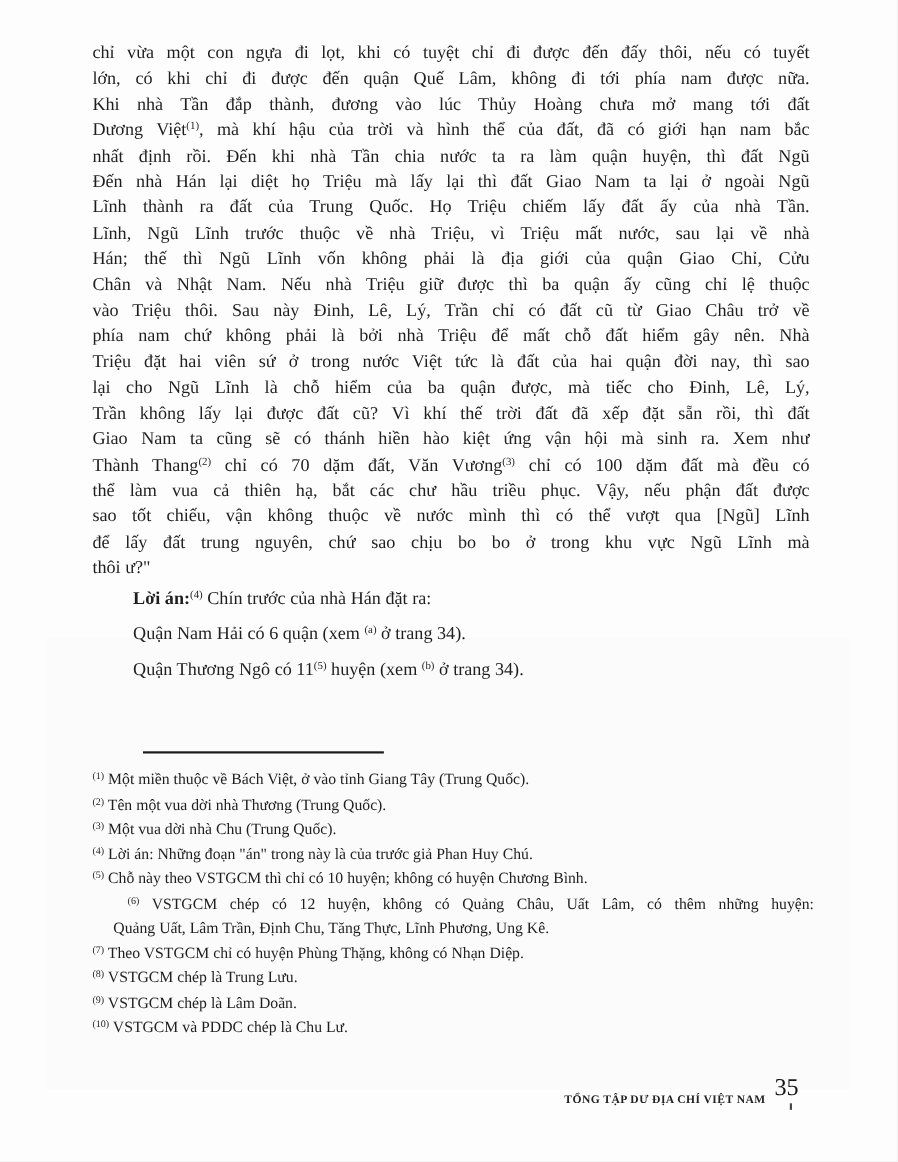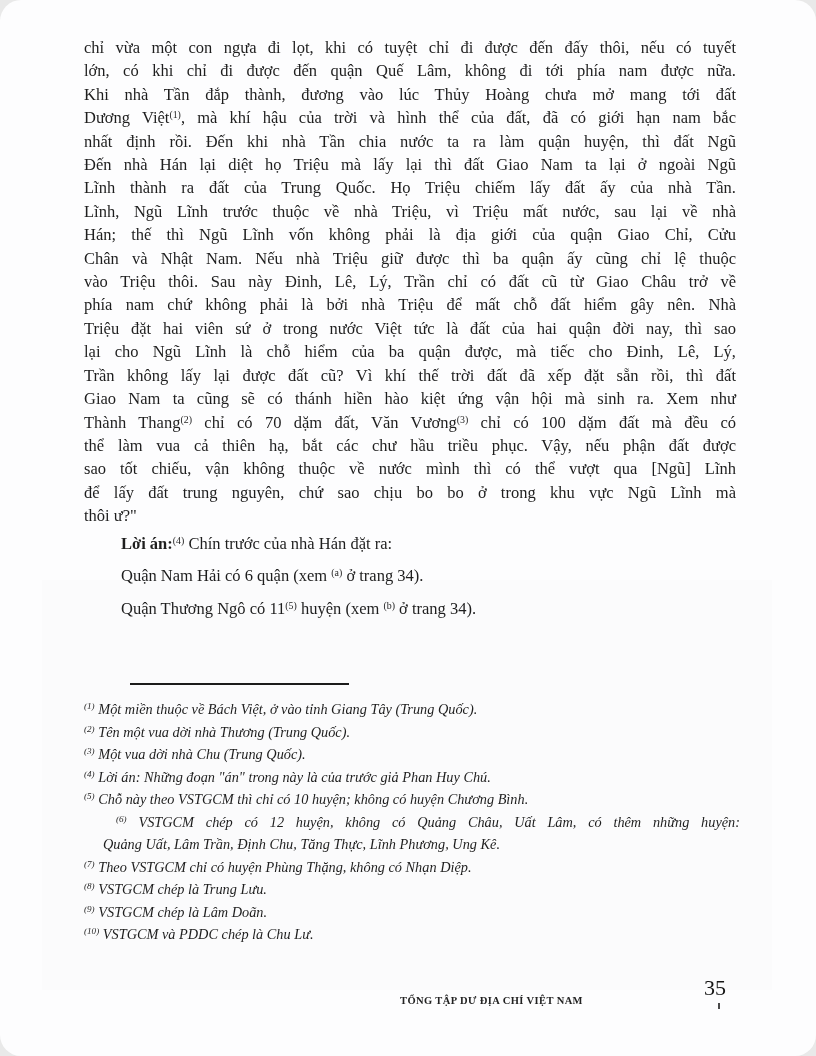--- a/index.html
+++ b/index.html
@@ -1,38 +1,37 @@
 <!DOCTYPE html>
 <html><head>
 <meta charset="utf-8">
 <style>
   html,body{margin:0;padding:0;background:#e9e9e9;}
   .page{
     position:relative;width:816px;height:1056px;margin:0 auto;
     background:#fdfdfe;color:#1e1e1e;overflow:hidden;
     font-family:"Liberation Serif","DejaVu Serif",serif;
-    border-radius:21px;
   }
   
   .scan-tone{position:absolute;left:42px;top:580px;width:730px;height:410px;background:#fbfbfc;}
   .body-par{position:absolute;left:84px;top:36px;width:652px;font-size:16.5px;line-height:23.4px;}
   .bline{text-align:justify;text-align-last:justify;}
   .bline.plain{text-align-last:left;}
   sup{font-size:0.6em;line-height:0;vertical-align:0.55em;letter-spacing:0;}
   .an{position:absolute;left:84px;top:532px;width:652px;box-sizing:border-box;
       padding-left:37px;font-size:16.5px;line-height:23px;}
   .aline{margin-bottom:9.4px;}
   .an b{font-weight:700;}
   .divider{position:absolute;left:130px;top:683px;width:219px;height:2px;background:#1b1b1b;}
   .fns{position:absolute;left:84px;top:698px;width:656px;font-size:14.3px;line-height:22.5px;}
-  .fnline{padding-left:19px;text-indent:-19px;font-style:italic;}
+  .fnline{padding-left:19px;text-indent:-19px;}
   .fcont{text-indent:0;}
   .fjust{text-align:justify;text-align-last:justify;margin-left:32px;}
   .fns sup{font-size:0.64em;vertical-align:0.5em;}
-  .footer-title{position:absolute;top:995px;left:400px;width:296px;
+  .footer-title{position:absolute;top:995px;left:400px;width:296px;text-align:right;
       font-size:10.5px;font-weight:700;letter-spacing:0.4px;color:#222;
       font-family:"Liberation Serif","DejaVu Serif",serif;}
   .page-num{position:absolute;top:975px;left:704px;width:34px;font-size:22px;color:#151515;}
   .tick{position:absolute;left:718px;top:1003px;width:2px;height:6px;background:#4a4a4a;}
 </style>
 </head>
 <body>
 
 <div class="page">
   <div class="scan-tone"></div>

